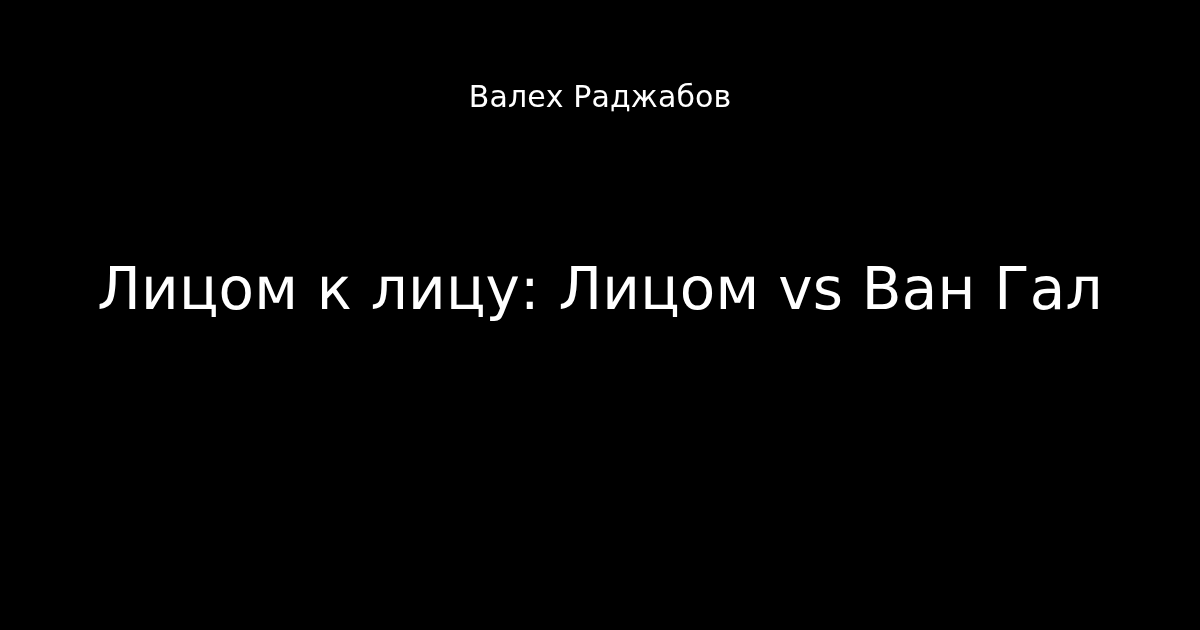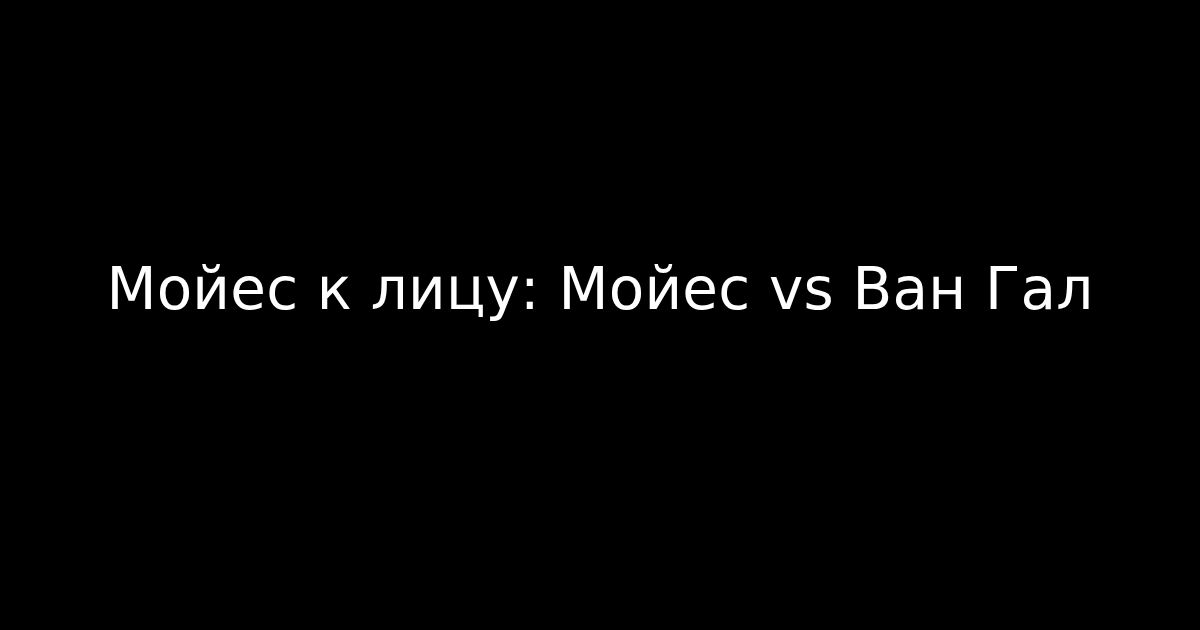--- a/index.html
+++ b/index.html
@@ -56,18 +56,19 @@
     letter-spacing: 0.2px;
     white-space: nowrap;
     margin: 0;
   }
 </style>
 </head>
 <body>
 
 <div class="social-card">
 
+  <div class="author-byline">Валех Раджабов</div>
 
   <div class="card-title-wrap">
-    <h1 class="card-title">Мойес к лицу: Мойес vs Ван Гал</h1>
+    <h1 class="card-title">Лицом к лицу: Лицом vs Ван Гал</h1>
   </div>
 
 </div>
 
 </body></html>

